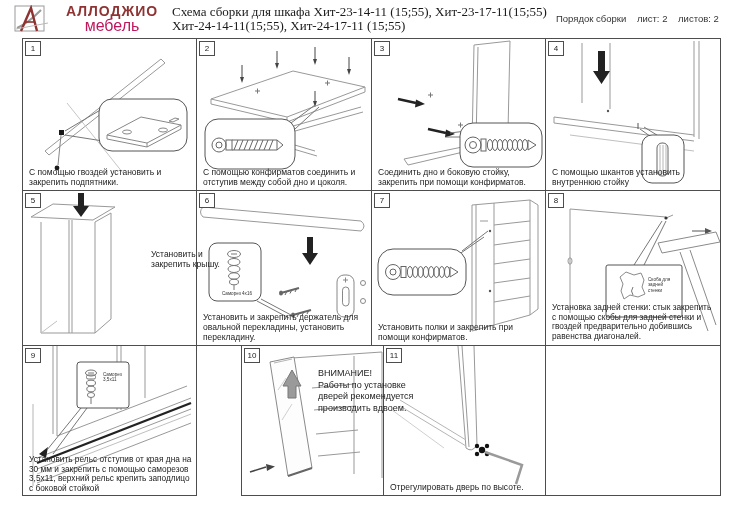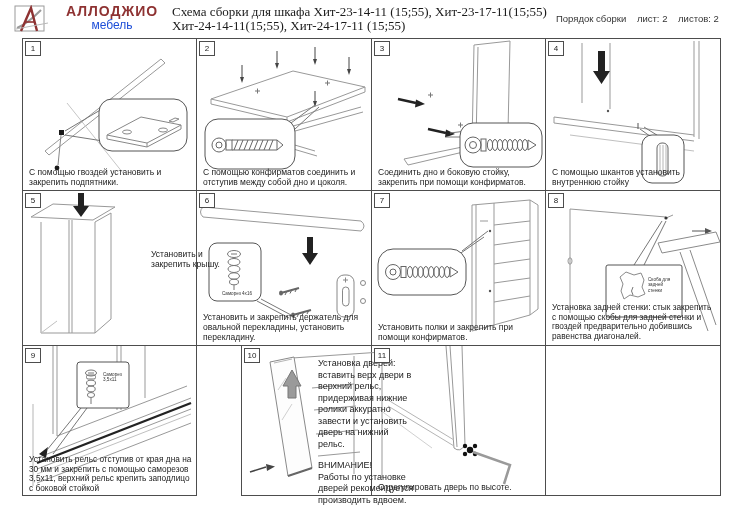--- a/index.html
+++ b/index.html
@@ -4,21 +4,21 @@
 <style>
   html,body{margin:0;padding:0;background:#ffffff;}
   body{width:748px;height:527px;font-family:"Liberation Sans",sans-serif;-webkit-font-smoothing:antialiased;}
   .sheet{position:relative;width:748px;height:527px;background:#fff;overflow:hidden;}
 
   
   .header{position:absolute;left:0;top:0;width:748px;height:38px;}
   .logo-box{position:absolute;left:14px;top:5px;width:36px;height:27px;}
   .brand{position:absolute;left:56px;top:4px;width:112px;text-align:center;}
   .brand-name{font-size:14px;font-weight:bold;letter-spacing:1px;color:#8e3232;line-height:15px;}
-  .brand-sub{font-size:12px;color:#1d4ed8;line-height:13px;}
+  .brand-sub{font-size:16px;color:#be185d;line-height:13px;}
   .title{position:absolute;left:172px;top:5px;width:390px;font-family:"Liberation Serif",serif;font-size:13px;color:#1a1a1a;line-height:14px;}
   .order{position:absolute;left:556px;top:13px;font-size:9.5px;color:#333;white-space:nowrap;}
   .order span{margin-right:8px;text-align:center;}
 
   
   .cell{position:absolute;border:1px solid #4d4d4d;background:#fff;box-sizing:border-box;}
   .num{position:absolute;top:2px;left:2px;width:14px;height:13px;border:1px solid #4d4d4d;background:#fff;
        font-size:8px;color:#222;display:flex;align-items:center;justify-content:center;z-index:3;}
   .draw{position:absolute;left:0;top:0;width:100%;height:100%;z-index:1;}
   .cap{position:absolute;left:6px;right:3px;bottom:3px;font-size:8.5px;line-height:1.18;color:#222;z-index:2;}
@@ -346,27 +346,26 @@
         <path d="M46,130 L70,122" stroke="#666" stroke-width="2" fill="none"></path>
         <path d="M36,44 L44,32 M40,74 L50,58" stroke="#d0d0d0" fill="none"></path>
       </g>
       <path d="M46,52 v-12 h-5 l9,-16 l9,16 h-5 v12 z" fill="#9a9a9a" stroke="#777"></path>
       <g>
         <path d="M8,126 L24,121" stroke="#444" stroke-width="1.5" fill="none"></path>
         <path d="M24,118 l9,2.5 l-8,4.5 z" fill="#444"></path>
       </g>
     </svg>
     <div class="cap-door">
-      <div>Установка дверей: вставить верх двери в верхний рельс, придерживая нижние ролики аккуратно завести и установить дверь на нижний рельс.</div>
       <div class="warn-title">ВНИМАНИЕ!</div>
       <div>Работы по установке дверей рекомендуется производить вдвоем.</div>
     </div>
   </div>
 
-  <div class="cell" style="left:371px;top:345px;width:175px;height:151px;">
+  <div class="cell" style="left:383px;top:345px;width:175px;height:151px;">
     <div class="num">11</div>
     <svg class="draw" viewBox="0 0 173 149" preserveAspectRatio="none">
       <g stroke="#999" fill="none">
         <path d="M74,0 L82,102"></path>
           <path d="M78,0 L85,101"></path>
           <path d="M90,0 L93,99"></path>
         <path d="M82,102 Q88,107 93,99"></path>
         <path d="M16,54 L82,94 M16,60 L82,100" stroke="#b5b5b5"></path>
         <path d="M8,64 L60,102" stroke="#d0d0d0"></path>
       </g>

